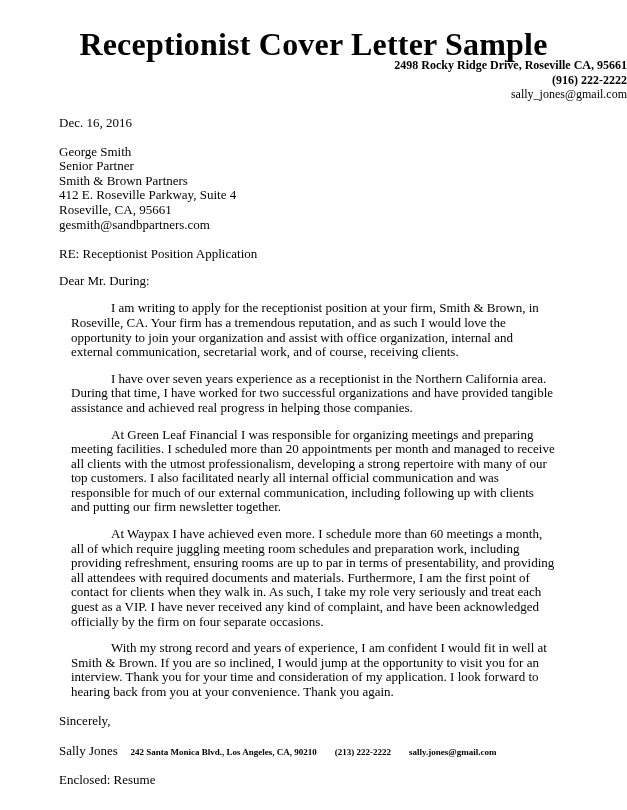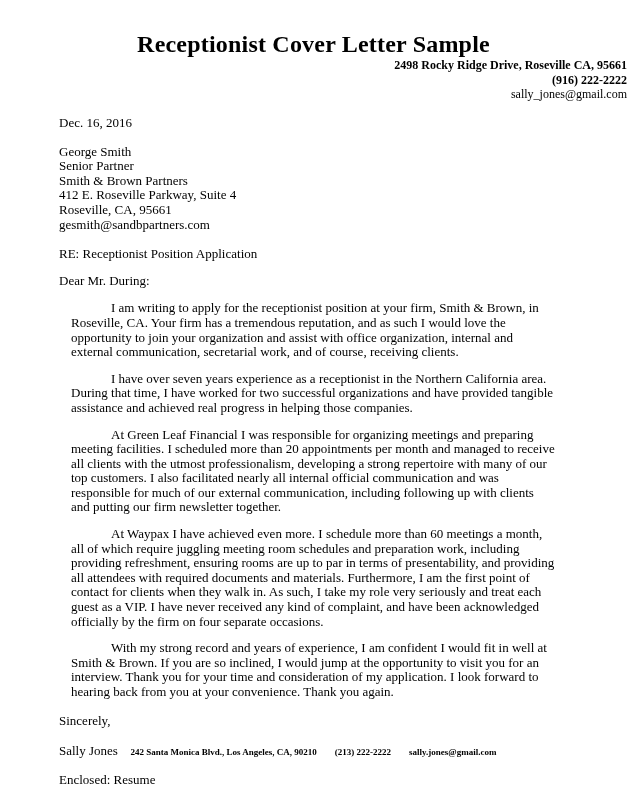--- a/index.html
+++ b/index.html
@@ -8,21 +8,21 @@
     width: 627px;
     height: 810px;
     background: #ffffff;
     color: #000000;
     font-family: "Liberation Serif", serif;
     overflow: hidden;
   }
   .header { padding-top: 30px; text-align: center; }
   .title {
     margin: 0;
-    font-size: 24px;
+    font-size: 32px;
     line-height: 28px;
     font-weight: bold;
     letter-spacing: 0.2px;
   }
   .contact { font-size: 12px; line-height: 14.5px; font-weight: bold; text-align: right; }
   .contact-email { font-weight: normal; }
   .letter {
     margin: 0 60px 0 59px;
     font-size: 13px;
     line-height: 14.6px;

